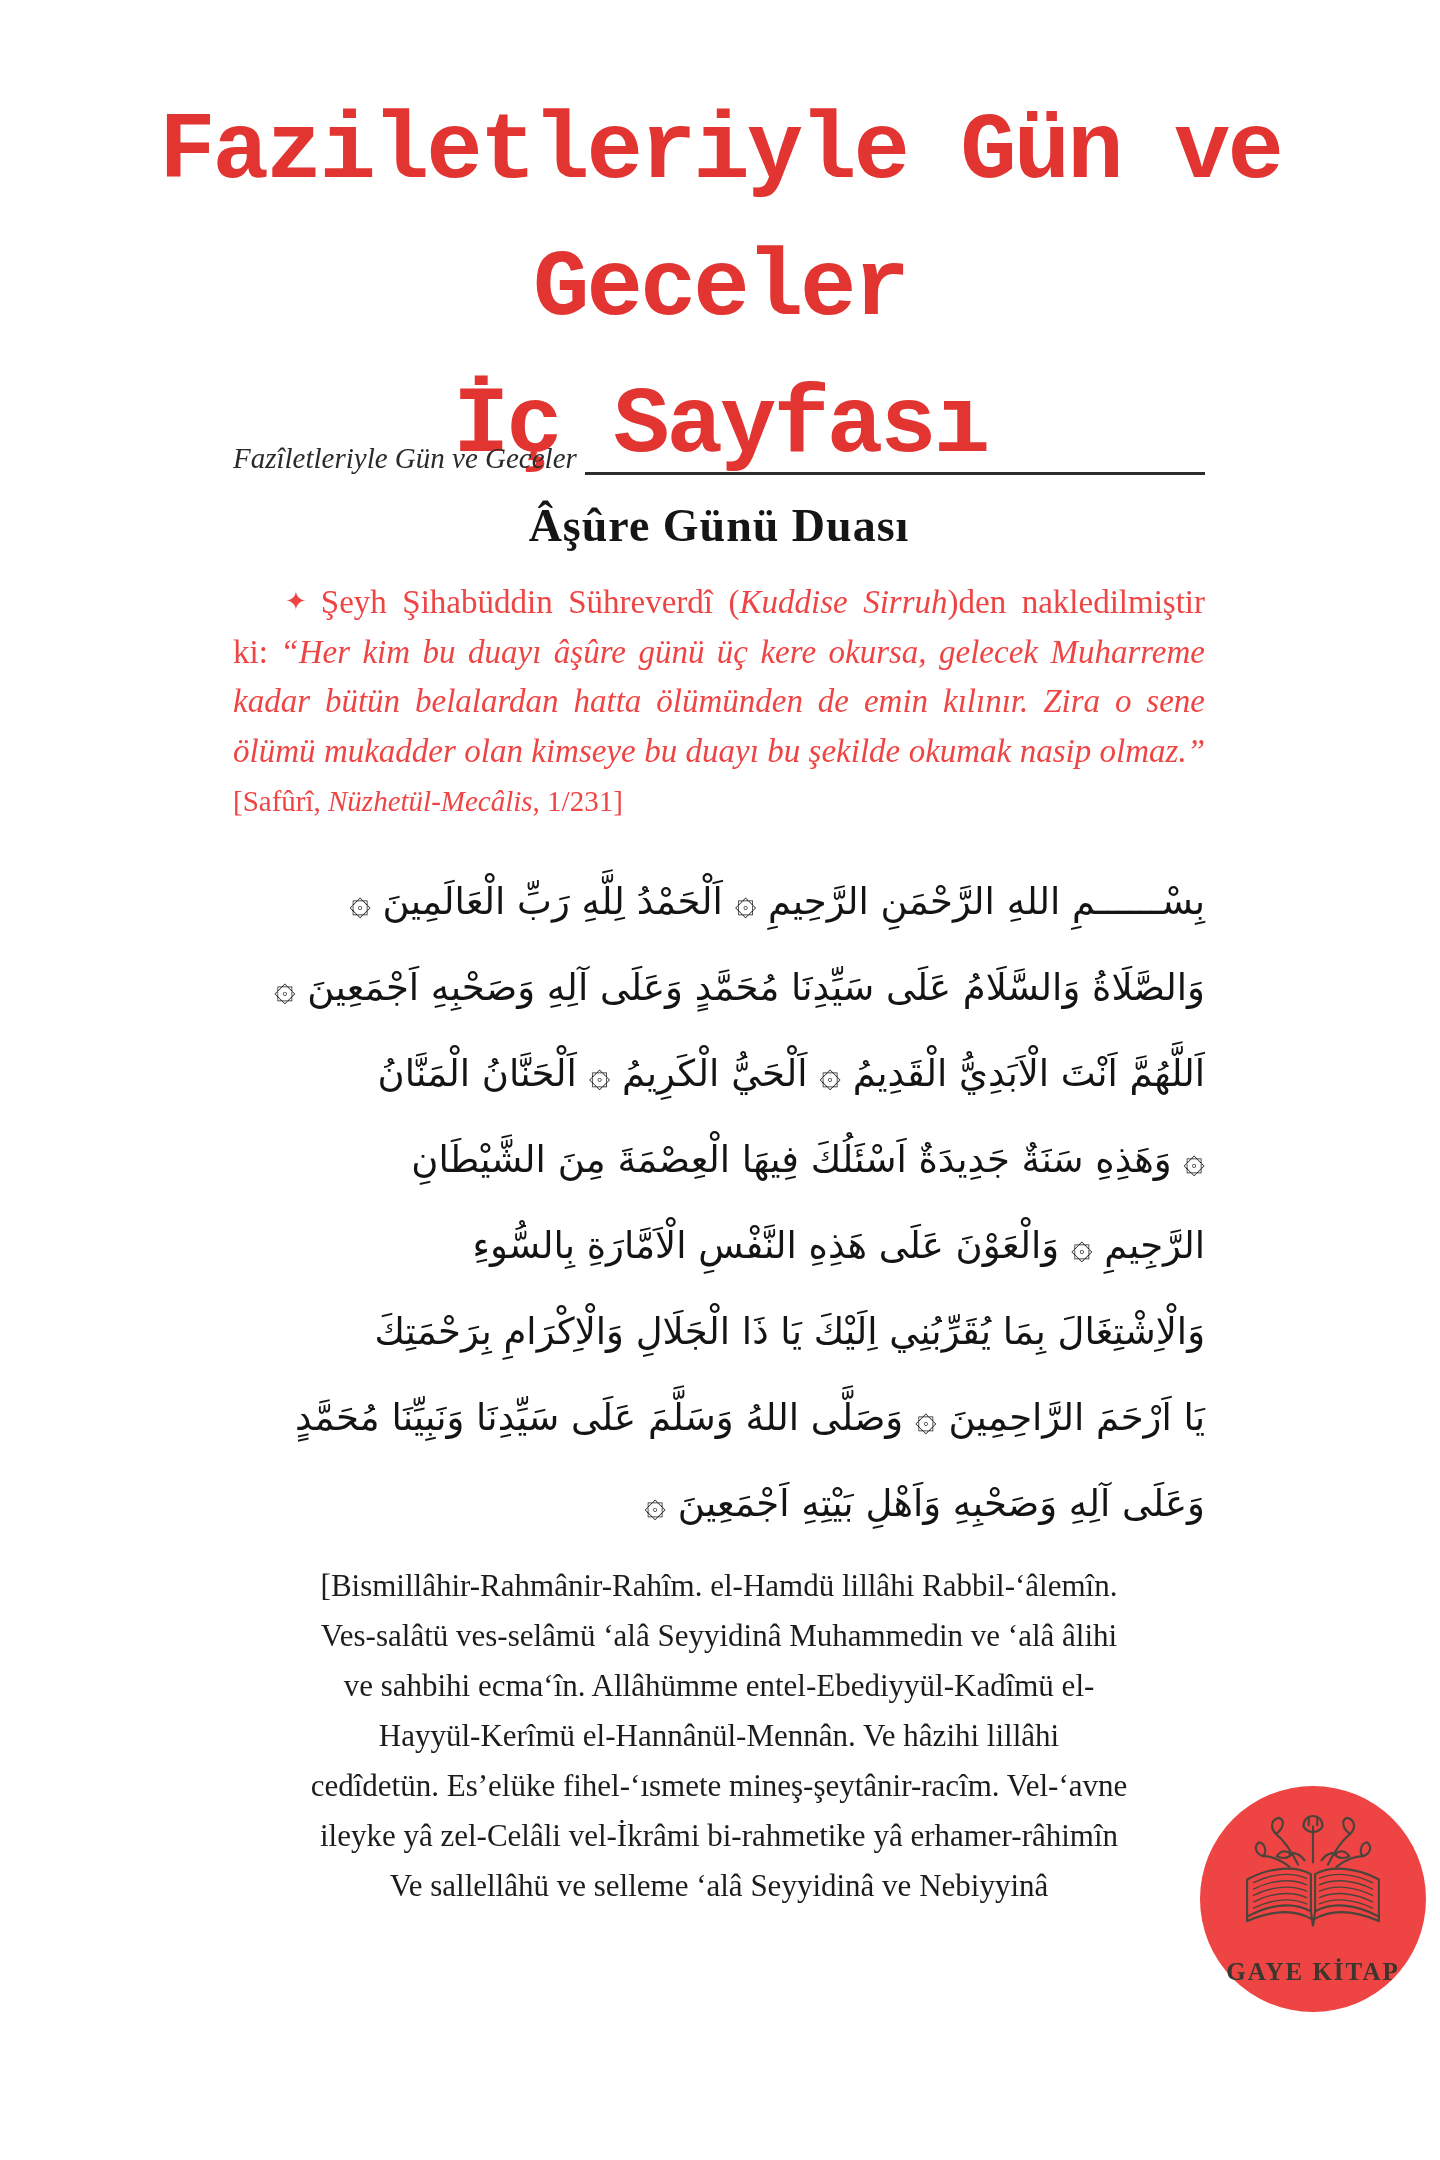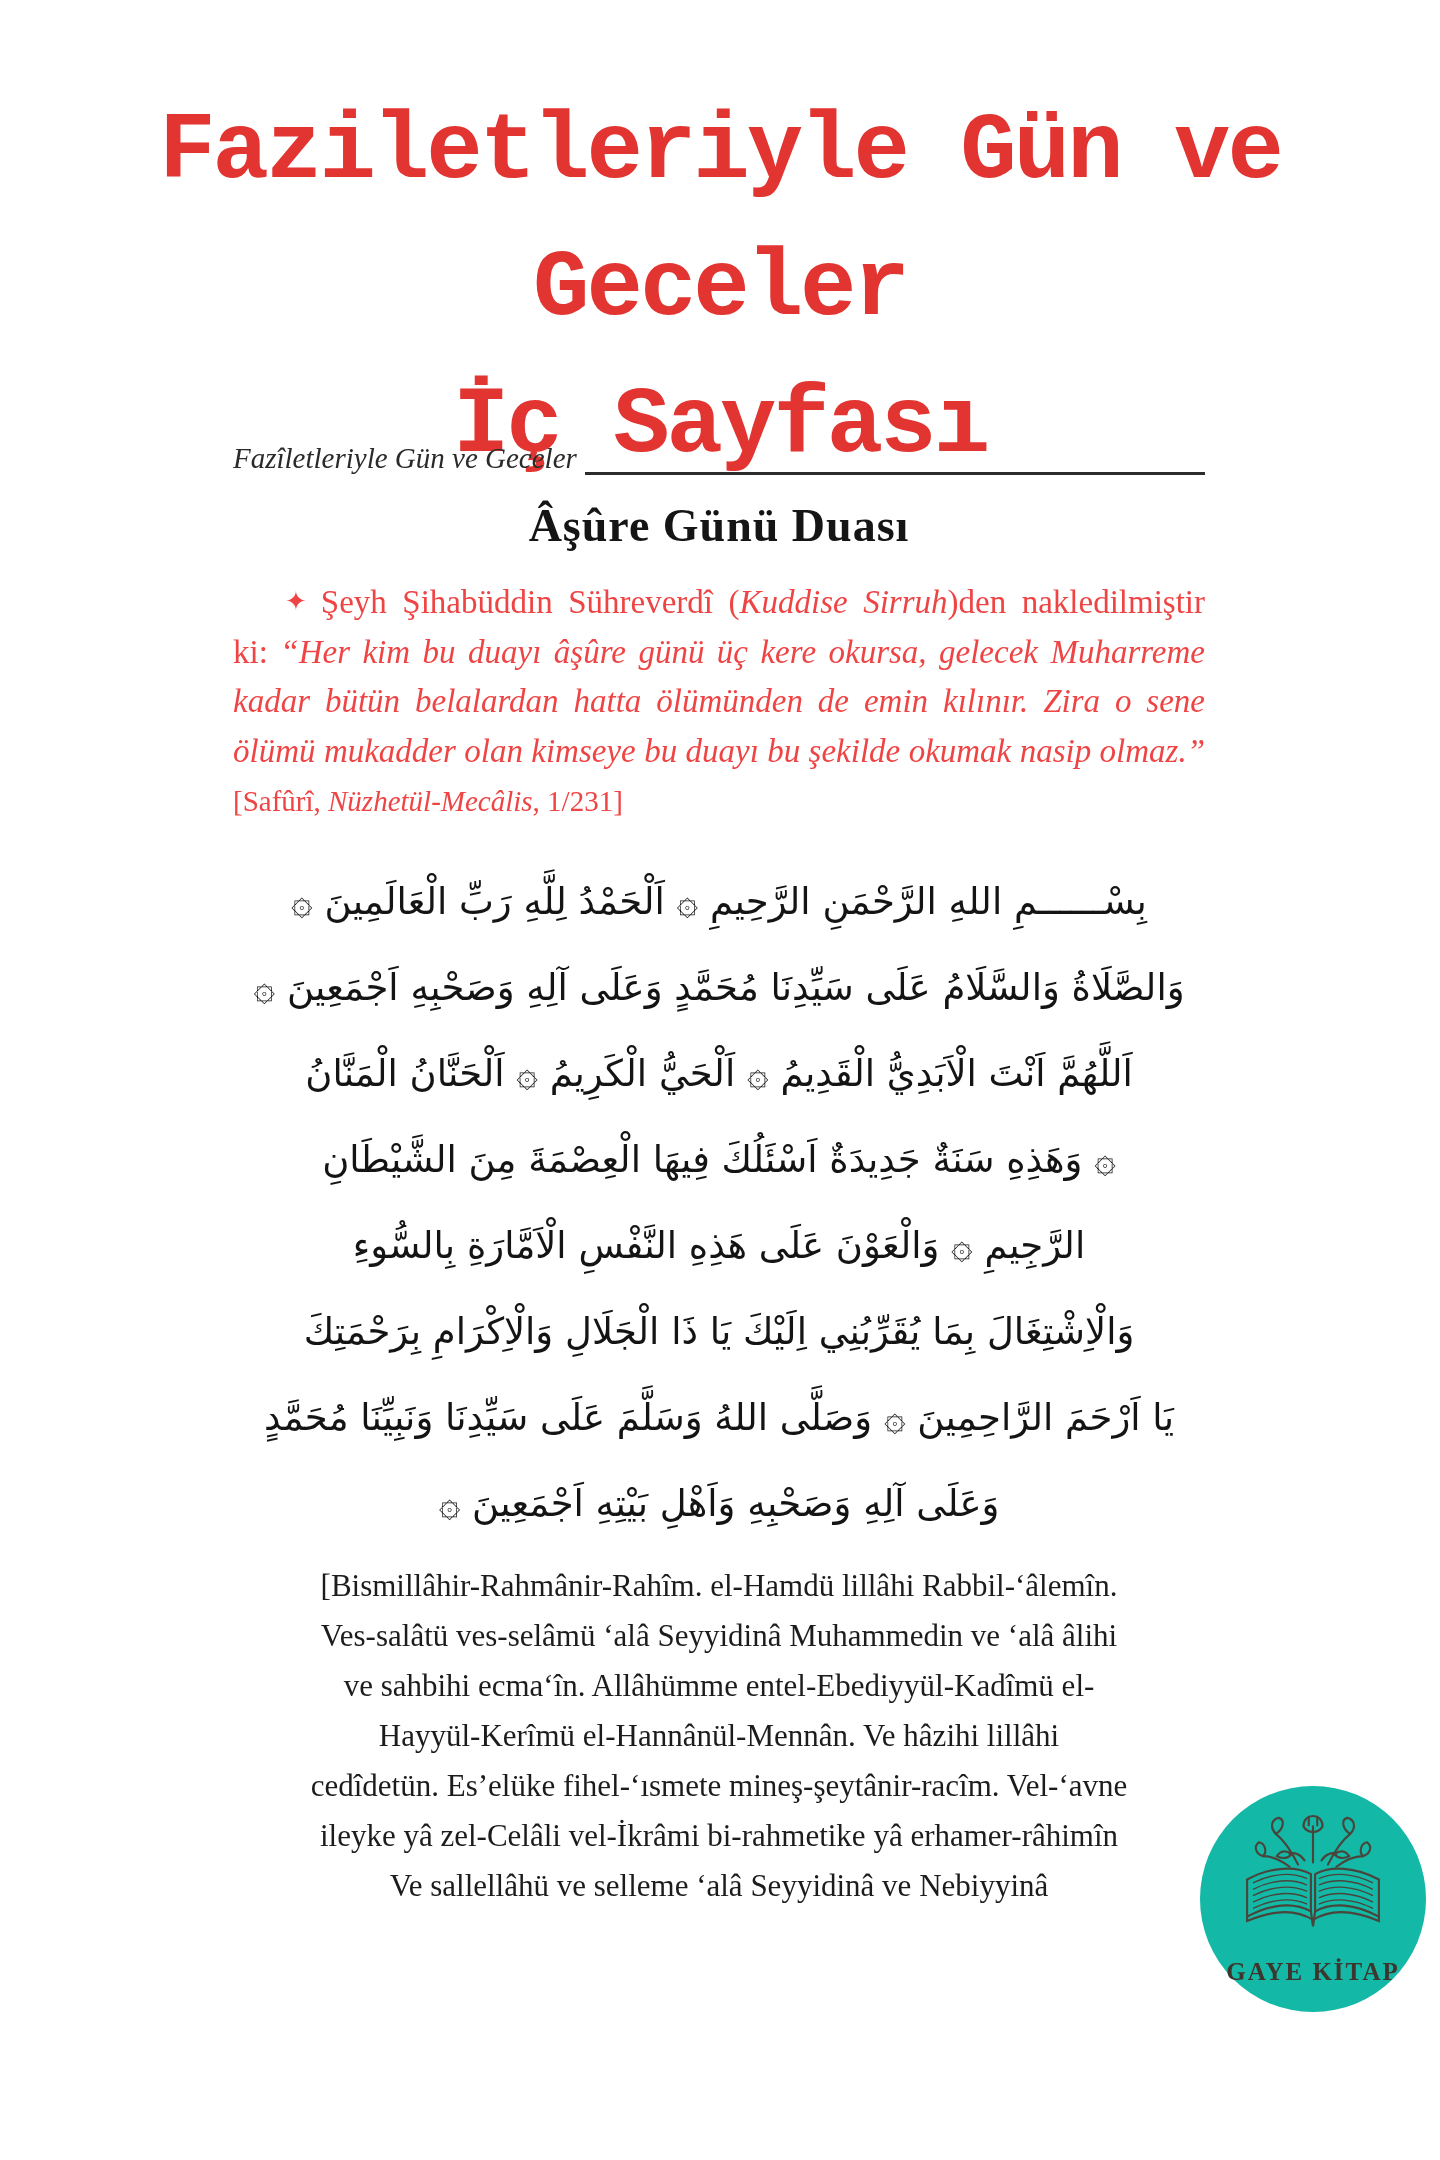--- a/index.html
+++ b/index.html
@@ -32,29 +32,29 @@
     margin-top:26px;font-size:33px;line-height:1.5;text-align:justify;
     text-indent:26px;color:#ef4444;
   }
   .body-par .it{font-style:italic;}
   .body-par .star{display:inline-block;margin-right:14px;font-size:26px;transform:translateY(-3px);}
   .body-par .cite{font-size:29px;}
   .arabic{
     margin-top:28px;direction:rtl;text-align:center;
     font-family:"DejaVu Sans",sans-serif;font-size:37px;line-height:86px;color:#141414;
   }
-  .arabic .aline{white-space:nowrap;}
+  .arabic .aline{white-space:nowrap;text-align:right;}
   .translit{
     margin-top:14px;text-align:center;
     font-size:31px;line-height:50px;color:#1c1c1c;
   }
   
   .logo{
     position:absolute;left:1200px;top:1786px;width:226px;height:226px;
-    border-radius:50%;background:#14b8a6;
+    border-radius:50%;background:#ef4444;
   }
   .logo svg{position:absolute;left:50%;top:20px;transform:translateX(-50%);}
   .logo-text{
     position:absolute;left:0;right:0;bottom:26px;text-align:center;
     font-family:"Liberation Serif",serif;font-weight:700;font-size:25px;
     letter-spacing:2px;color:#3c362e;
   }
 </style>
 </head>
 <body>

